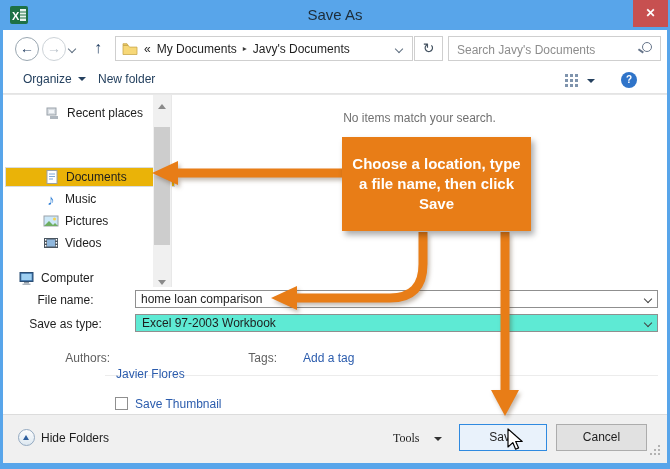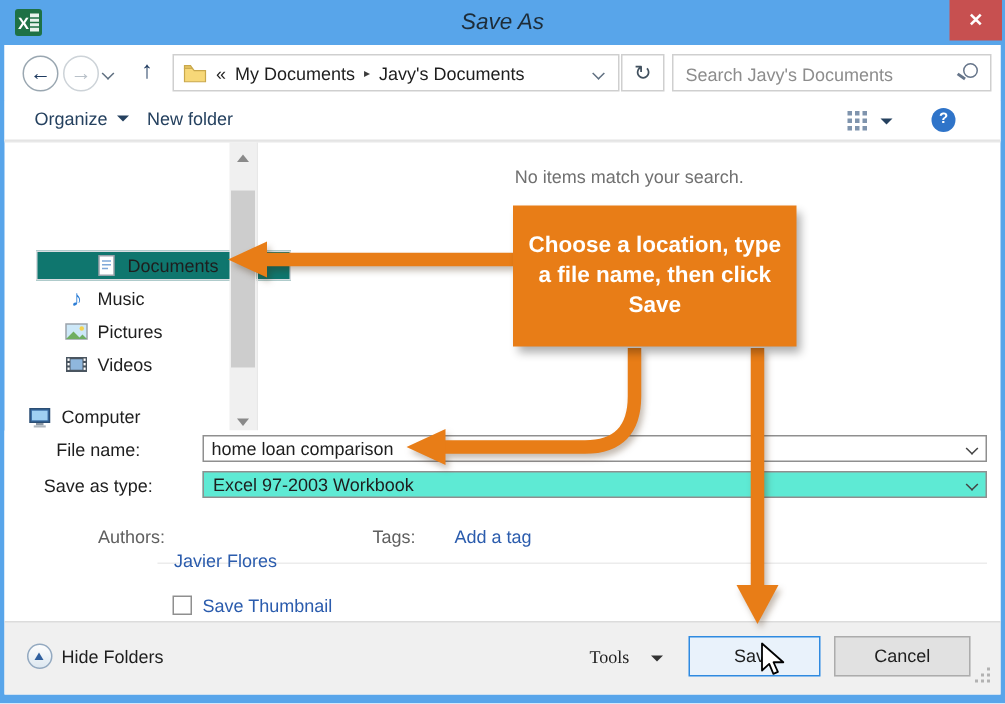--- a/index.html
+++ b/index.html
@@ -1,21 +1,21 @@
 <!DOCTYPE html>
 <html><head>
 <meta charset="utf-8">
 <style>
   html,body{margin:0;padding:0;background:#fff;font-family:"Liberation Sans",sans-serif;}
   #win{position:relative;width:670px;height:469px;background:#58a5ea;overflow:hidden;}
   .client{position:absolute;left:3px;top:30px;width:664px;height:433px;background:#fff;}
 
   
   .tb-title{position:absolute;left:0;top:0;width:670px;height:17px;line-height:30px;text-align:center;
-            font-size:15px;color:#1d2c38;font-style:italic;}
+            font-size:15px;color:#1d2c38;}
   .excel-ic{position:absolute;left:10px;top:6px;width:18px;height:18px;}
   .close-btn{position:absolute;left:633px;top:0;width:35px;height:27px;background:#c75050;
              color:#fff;text-align:center;line-height:26px;font-size:12px;font-weight:bold;cursor:pointer;}
 
   
   .navbar{position:absolute;left:0;top:0;width:664px;height:37px;background:#fff;}
   .navcircle{position:absolute;top:7px;width:22px;height:22px;border-radius:50%;border:1px solid #9aa7b1;
              text-align:center;line-height:21px;font-size:14px;color:#1e3a5f;background:#fff;}
   .navcircle.dis{border-color:#cdd3d8;color:#b9c1c9;}
   .upbtn{position:absolute;left:84px;top:7px;width:22px;height:22px;text-align:center;line-height:22px;
@@ -40,21 +40,21 @@
   .tool-item{position:absolute;top:5px;font-size:12px;color:#25415f;display:flex;align-items:center;gap:6px;cursor:pointer;}
   .caret{display:inline-block;width:0;height:0;border-left:4px solid transparent;border-right:4px solid transparent;border-top:4px solid #25415f;}
   .dotsicon{position:absolute;left:562px;top:7px;width:13px;height:13px;}
   .dotsicon i{position:absolute;width:3px;height:3px;background:#7f94ad;}
   .helpicon{position:absolute;left:618px;top:5px;width:16px;height:16px;border-radius:50%;background:#2f74c9;color:#fff;
             font-size:10px;font-weight:bold;text-align:center;line-height:16px;}
 
   
   .body{position:absolute;left:0;top:64px;width:664px;height:193px;border-top:1px solid #e8e8e8;box-sizing:border-box;}
   .side-row{position:absolute;height:20px;display:flex;align-items:center;gap:6px;font-size:12px;color:#1e1e1e;cursor:pointer;}
-  .side-row.sel{left:2px;width:170px;background:#0f766e;border:1px solid #d8dce0;box-sizing:border-box;margin-left:19px;}
+  .side-row.sel{left:2px;width:170px;background:#eab308;border:1px solid #d8dce0;box-sizing:border-box;}
   .sbar{position:absolute;left:150px;top:0;width:18px;height:192px;background:#f0f0f0;}
   .sbar .arrow{position:absolute;left:0;width:18px;height:16px;text-align:center;color:#8a8a8a;}
   .tri-up{display:inline-block;width:0;height:0;border-left:4px solid transparent;border-right:4px solid transparent;border-bottom:5px solid #8a8a8a;margin-top:6px;}
   .tri-dn{display:inline-block;width:0;height:0;border-left:4px solid transparent;border-right:4px solid transparent;border-top:5px solid #8a8a8a;margin-top:6px;}
   .thumb{position:absolute;left:1px;top:32px;width:16px;height:118px;background:#cdcdcd;}
   .mainpane{position:absolute;left:168px;top:0;width:496px;height:192px;border-left:1px solid #e8e8e8;box-sizing:border-box;}
   .emptymsg{position:absolute;left:0;top:16px;width:100%;text-align:center;font-size:12px;color:#707070;}
 
   
   .formarea{position:absolute;left:0;top:257px;width:664px;height:127px;background:#fff;}
@@ -164,20 +164,28 @@
         <i style="left:0;top:10px"></i>
           <i style="left:5px;top:10px"></i>
           <i style="left:10px;top:10px"></i>
       </span>
       <span class="caret" style="position:absolute;left:584px;top:12px"></span>
       <span class="helpicon"><span>?</span></span>
     </div>
 
     <div class="body">
 
+      <div class="side-row" style="left:42px;top:8px">
+        <svg class="icon16" viewBox="0 0 16 16">
+          <rect x="2" y="3" width="9" height="7" fill="#d8dde2" stroke="#9aa2aa"></rect>
+          <rect x="4" y="5" width="5" height="3" fill="#f2f5f8"></rect>
+          <rect x="5" y="11" width="8" height="3" fill="#aeb6be"></rect>
+        </svg>
+        <span>Recent places</span>
+      </div>
 
 
       <div class="side-row sel" style="top:72px;padding-left:38px">
         <svg class="icon16" viewBox="0 0 16 16">
           <rect x="3" y="1.5" width="10" height="13" fill="#fff" stroke="#9aa2aa"></rect>
           <line x1="5" y1="5" x2="11" y2="5" stroke="#7fa8d8"></line>
           <line x1="5" y1="7.5" x2="11" y2="7.5" stroke="#7fa8d8"></line>
           <line x1="5" y1="10" x2="9" y2="10" stroke="#7fa8d8"></line>
         </svg>
         <span>Documents</span>

